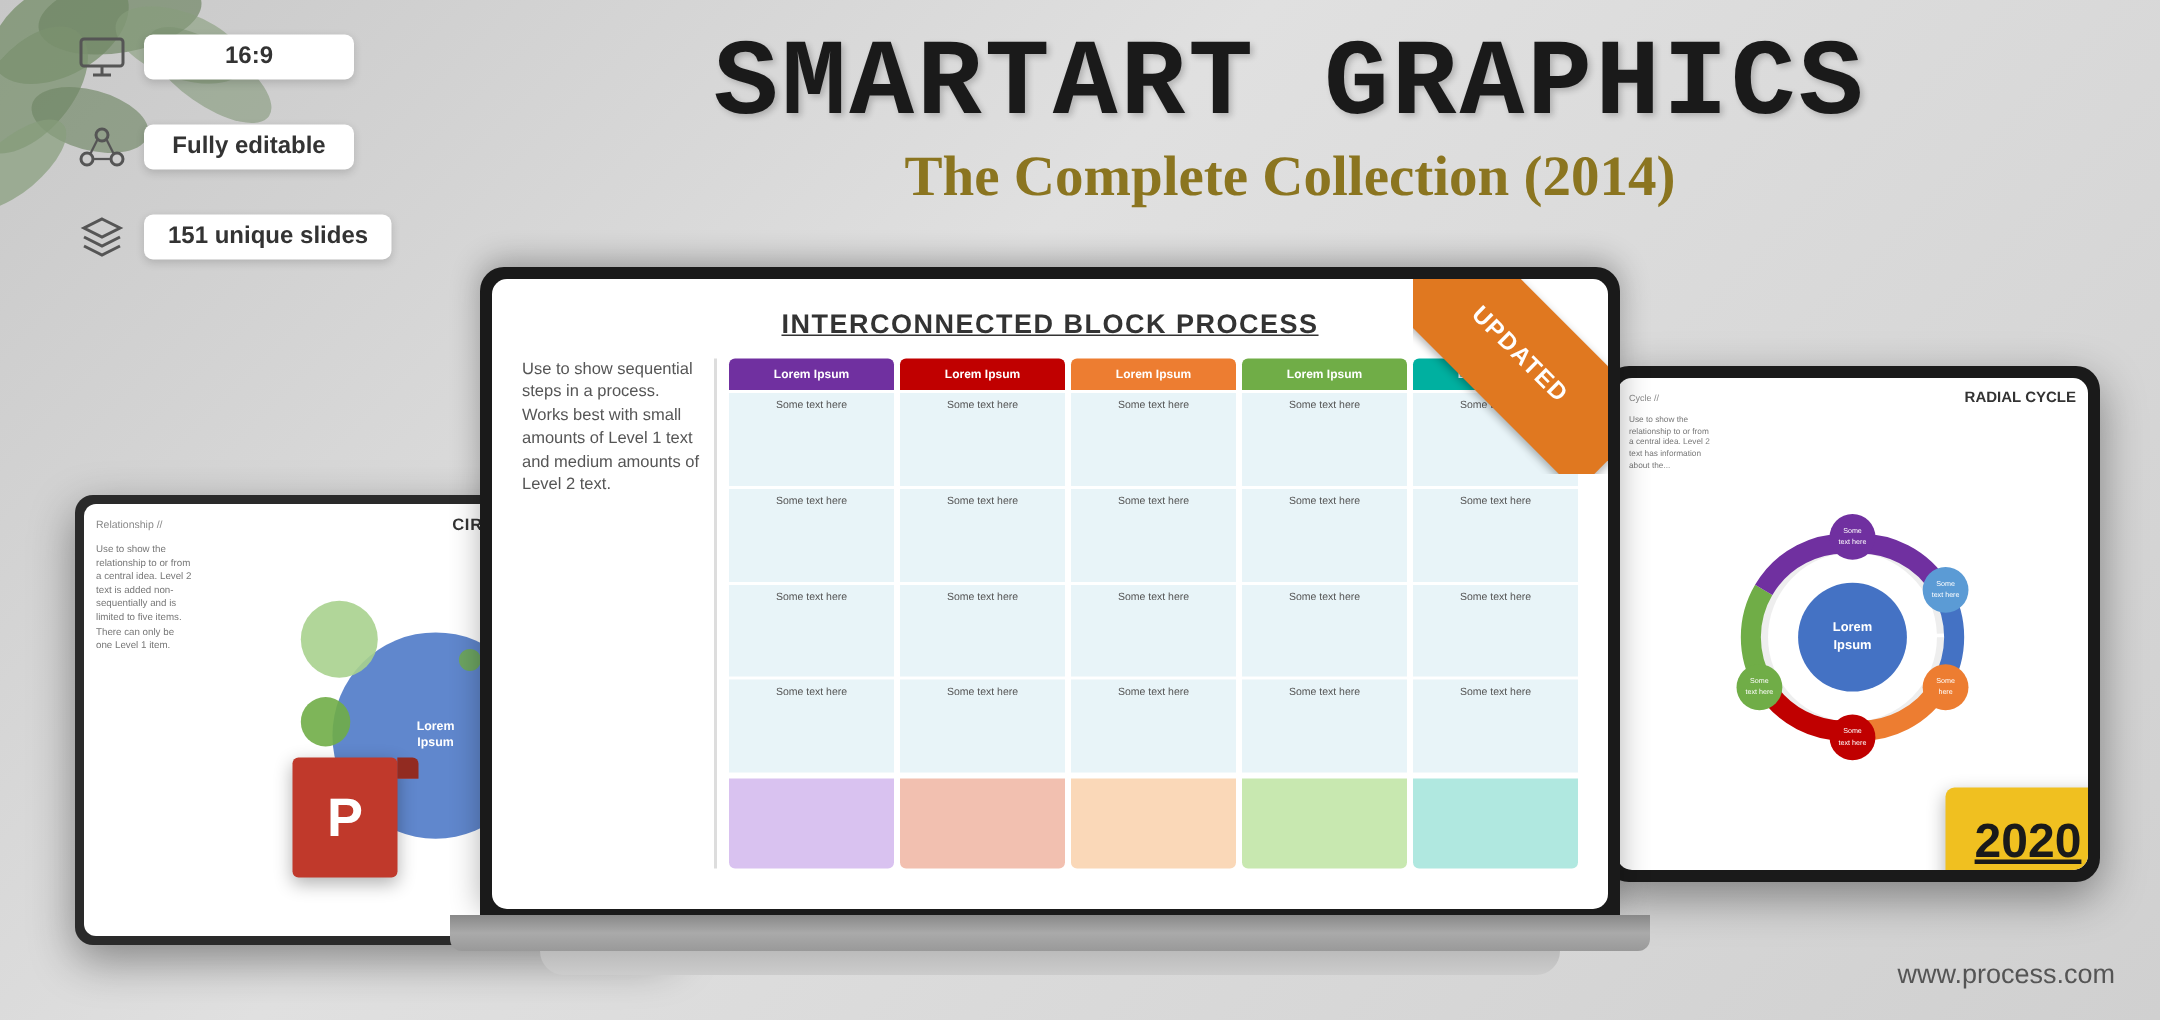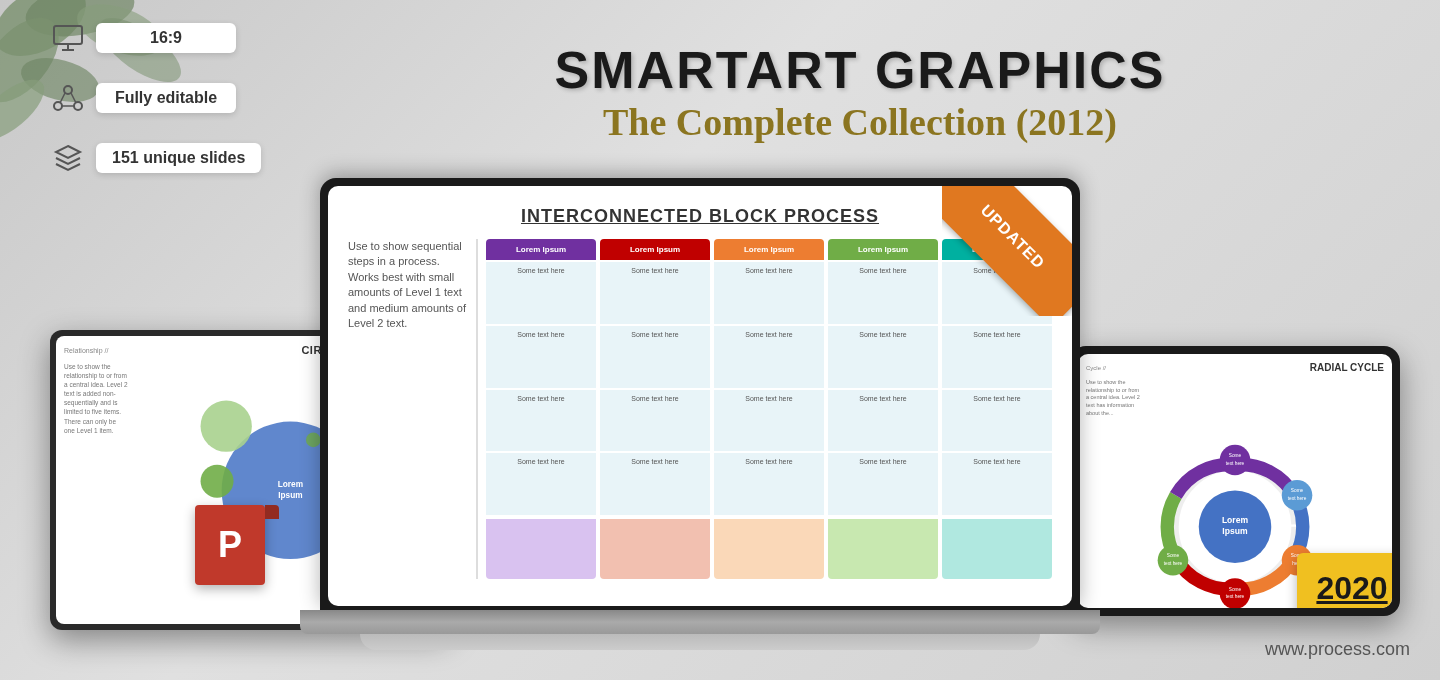--- a/index.html
+++ b/index.html
@@ -22,29 +22,28 @@
     
     .header {
       position: absolute;
       top: 20px;
       left: 310px;
       right: 30px;
       text-align: center;
     }
 
     .title-main {
-      font-size: 52px;
+      font-size: 72px;
       font-weight: 900;
       color: #1a1a1a;
       text-transform: uppercase;
       letter-spacing: 2px;
-      font-family: Liberation Sans, sans-serif;
+      font-family: Liberation Mono, monospace;
       line-height: 1;
       text-shadow: 2px 2px 4px rgba(0,0,0,0.2);
-      margin-top: 24px;
     }
 
     .title-sub {
       font-size: 38px;
       font-weight: 700;
       color: #8B7520;
       font-family: 'Georgia', serif;
       margin-top: 4px;
     }
 
@@ -456,21 +455,21 @@
           <polyline points="4,16 16,22 28,16" fill="none" stroke="#555" stroke-width="2"></polyline>
           <polyline points="4,22 16,28 28,22" fill="none" stroke="#555" stroke-width="2"></polyline>
         </svg>
     </div>
     <div class="badge-label">151 unique slides</div>
   </div>
 </div>
 
 <div class="header">
   <div class="title-main">SmartArt Graphics</div>
-  <div class="title-sub">The Complete Collection (2012)</div>
+  <div class="title-sub">The Complete Collection (2014)</div>
 </div>
 
 <div class="device-left">
   <div class="device-left-screen">
     <div class="left-slide-header">
       <span class="left-slide-subtitle">Relationship //</span>
       <span class="left-slide-title">CIRCLE RELATIONSHIP</span>
     </div>
     <div style="display:flex; gap:8px; height:230px;">
       <div style="width:80px; font-size:6.5px; color:#777; line-height:1.4;">Use to show the relationship to or from a central idea. Level 2 text is added non-sequentially and is limited to five items. There can only be one Level 1 item.</div>
@@ -573,21 +572,21 @@
           </div>
 
         </div>
       </div>
     </div>
   </div>
   <div class="laptop-base"></div>
   <div class="laptop-foot"></div>
 </div>
 
-<div class="device-right" style="position:absolute; right:40px; bottom:64px; width:330px; height:270px;">
+<div class="device-right" style="position:absolute; right:40px; bottom:92px; width:330px; height:344px;">
   <div class="device-right-screen">
     <div class="right-slide-header">
       <span class="right-slide-subtitle">Cycle //</span>
       <span class="right-slide-title">RADIAL CYCLE</span>
     </div>
 
     <div style="font-size:5.5px; color:#777; width:55px; float:left; line-height:1.4; margin-right:4px;">Use to show the relationship to or from a central idea. Level 2 text has information about the...</div>
     <div class="radial-diagram" style="height:210px; overflow:hidden;">
       <svg width="100%" height="100%" viewBox="0 0 260 220">
 

